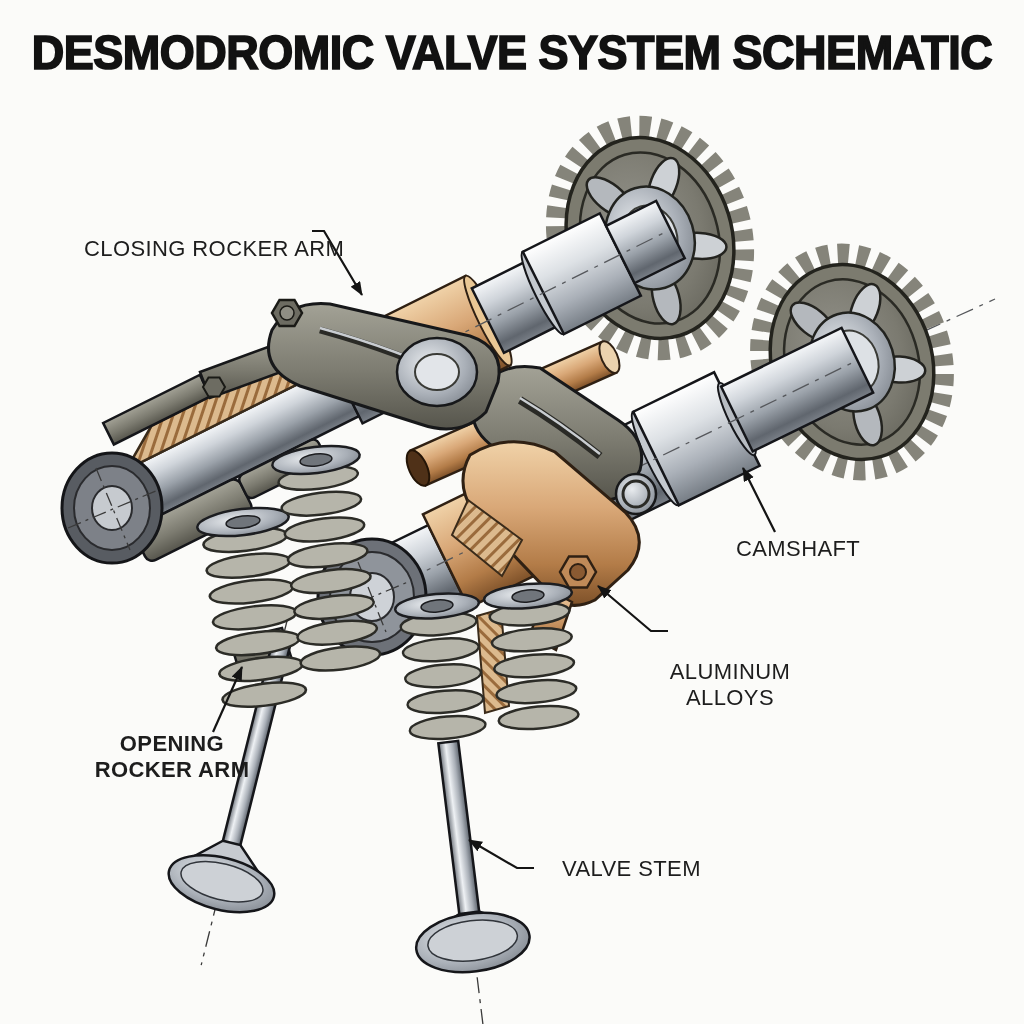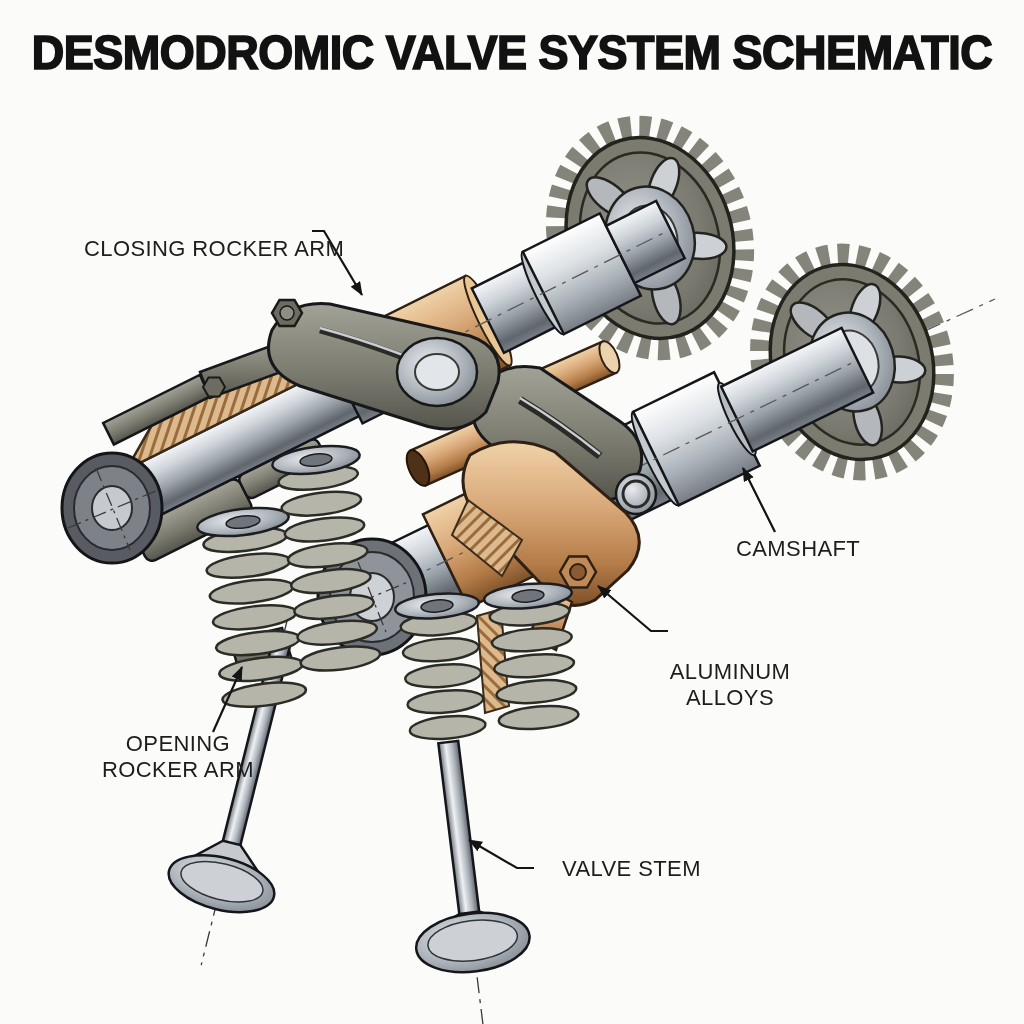--- a/index.html
+++ b/index.html
@@ -6,21 +6,21 @@
   .stage{position:relative;width:1024px;height:1024px;background:#fbfbf9;overflow:hidden;
          font-family:"Liberation Sans",sans-serif;}
   .title{position:absolute;top:27px;left:0;width:1024px;text-align:center;margin:0;
          font-size:45px;font-weight:900;letter-spacing:-0.5px;color:#121212;
          -webkit-text-stroke:1.6px #121212;transform:scaleY(1.05);}
   .art{position:absolute;left:0;top:0;}
   .callout{position:absolute;font-size:22px;color:#1d1d1d;letter-spacing:0.4px;line-height:1.16;}
   .co-closing{left:84px;top:236px;white-space:nowrap;}
   .co-camshaft{left:736px;top:536px;white-space:nowrap;text-align:right;}
   .co-aluminum{left:650px;top:619px;width:160px;text-align:center;margin-top:40px;}
-  .co-opening{left:94px;top:731px;width:168px;text-align:center;}
+  .co-opening{left:88px;top:731px;width:168px;text-align:center;font-weight:bold;}
   .co-valvestem{left:562px;top:856px;white-space:nowrap;}
 </style>
 </head>
 <body>
 
 <div class="stage">
 
   <h1 class="title">DESMODROMIC VALVE SYSTEM SCHEMATIC</h1>
 
   <svg class="art" width="1024" height="1024" viewBox="0 0 1024 1024">

